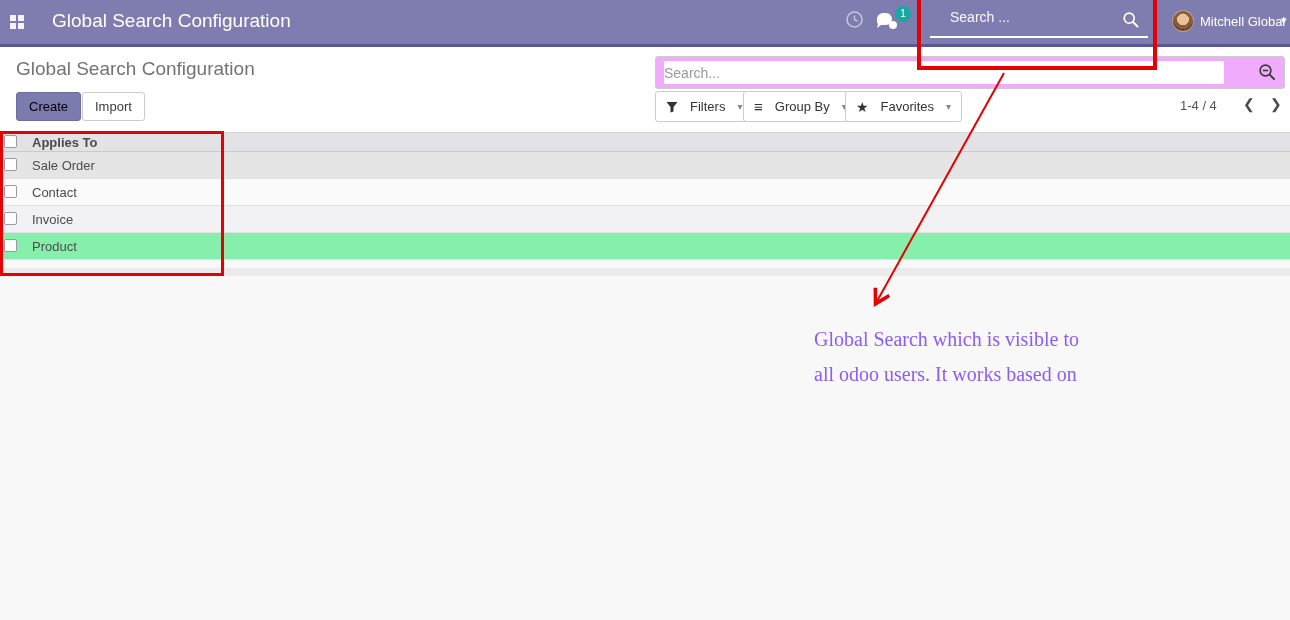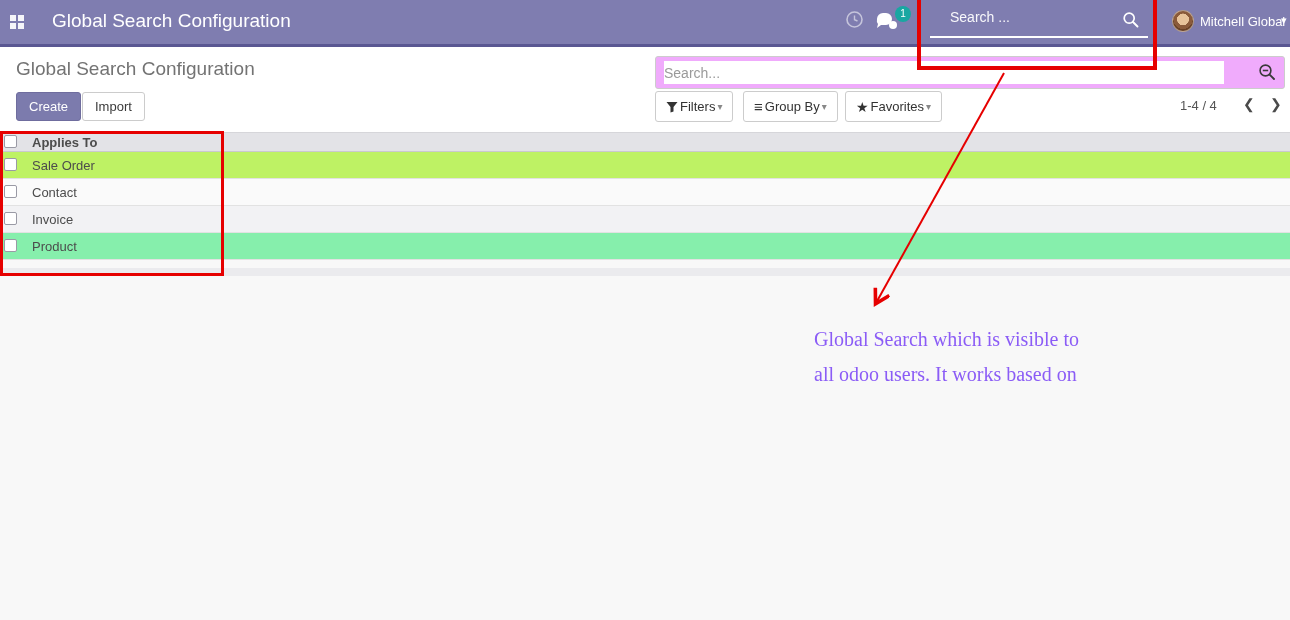--- a/index.html
+++ b/index.html
@@ -28,46 +28,46 @@
             background:radial-gradient(circle at 50% 42%, #e8c39a 0 38%, #8a5a3a 39% 62%, #6b4226 63% 100%);
             border:1px solid rgba(255,255,255,.45); cursor:pointer; }
   .user-name { position:absolute; left:1200px; top:14px; color:#fff; font-size:13px; cursor:pointer; }
   .user-caret { position:absolute; left:1281px; top:14px; color:#fff; font-size:11px; }
 
   
   .control-panel { position:absolute; left:0; top:47px; width:1290px; height:85px; background:#ffffff; }
   .breadcrumb { position:absolute; left:16px; top:11px; color:#737373; font-size:19px; cursor:pointer; }
   .btn { display:inline-block; height:29px; line-height:27px; padding:0 12px; font-size:13px;
          border-radius:3px; cursor:pointer; border:1px solid transparent; }
-  .btn-create { position:absolute; left:16px; top:45px; background:#7c7bad; border-color:#6f6d9e; color:#ffffff; }
+  .btn-create { position:absolute; left:16px; top:45px; background:#7c7bad; border-color:#6f6d9e; color:#000000; }
   .btn-import { position:absolute; left:82px; top:45px; background:#fff; border-color:#cccccc; color:#3a3a3a; }
 
   .searchbox { position:absolute; left:655px; top:9px; width:630px; height:33px; background:#f0abfc;
                border:1px solid #cccccc; border-radius:3px; }
   .searchbox input { position:absolute; left:8px; top:4px; width:560px; height:23px; border:none; outline:none;
                      font-size:14px; color:#333; font-family:"Liberation Sans",sans-serif; }
   .searchbox input::placeholder { color:#9a9a9a; opacity:1; }
   .searchbox .opt { position:absolute; right:7px; top:6px; cursor:pointer; }
 
   .fbtn { position:absolute; top:44px; height:31px; background:#fff; border:1px solid #ccc; border-radius:3px;
-          font-size:13px; color:#333; cursor:pointer; display:flex; align-items:center; gap:2px;
+          font-size:13px; color:#333; cursor:pointer; display:flex; align-items:center; gap:12px;
           padding:0 10px; }
   .fbtn .caret { color:#888; font-size:10px; }
   .fbtn .gicon { font-size:15px; font-weight:bold; color:#333; }
   .fbtn .sicon { font-size:14px; color:#333; }
 
   .pager { position:absolute; left:1180px; top:51px; font-size:13px; color:#555; }
   .pg-prev { position:absolute; left:1243px; top:49px; font-size:14px; color:#4a4a4a; cursor:pointer; }
   .pg-next { position:absolute; left:1270px; top:49px; font-size:14px; color:#4a4a4a; cursor:pointer; }
 
   
   .list { position:absolute; left:0; top:132px; width:1290px; }
   .lrow { position:relative; width:1290px; border-bottom:1px solid #e2e2e2; cursor:pointer; }
   .lhead { height:20px; background:#e3e3e7; border-top:1px solid #d6d6da; border-bottom:1px solid #c9c9ce; cursor:default; }
-  .r0 { height:27px; background:#bef264; }
+  .r0 { height:27px; background:#e5e5e5; }
   .r1 { height:27px; background:#f2f2f4; }
   .r2 { height:27px; background:#fafafa; }
   .r3 { height:27px; background:#86efac; }
   .cb { position:absolute; left:4px; top:50%; margin-top:-7px; width:13px; height:13px; background:#fff;
         border:1px solid #9a9aa5; border-radius:2px; cursor:pointer; }
   .cell { position:absolute; left:32px; top:50%; transform:translateY(-50%); font-size:13px; color:#4c4c4c; }
   .lhead .cell { font-weight:bold; }
   .list-footer-strip { position:absolute; left:0; top:268px; width:1290px; height:8px; background:#ebebee; }
 
   

